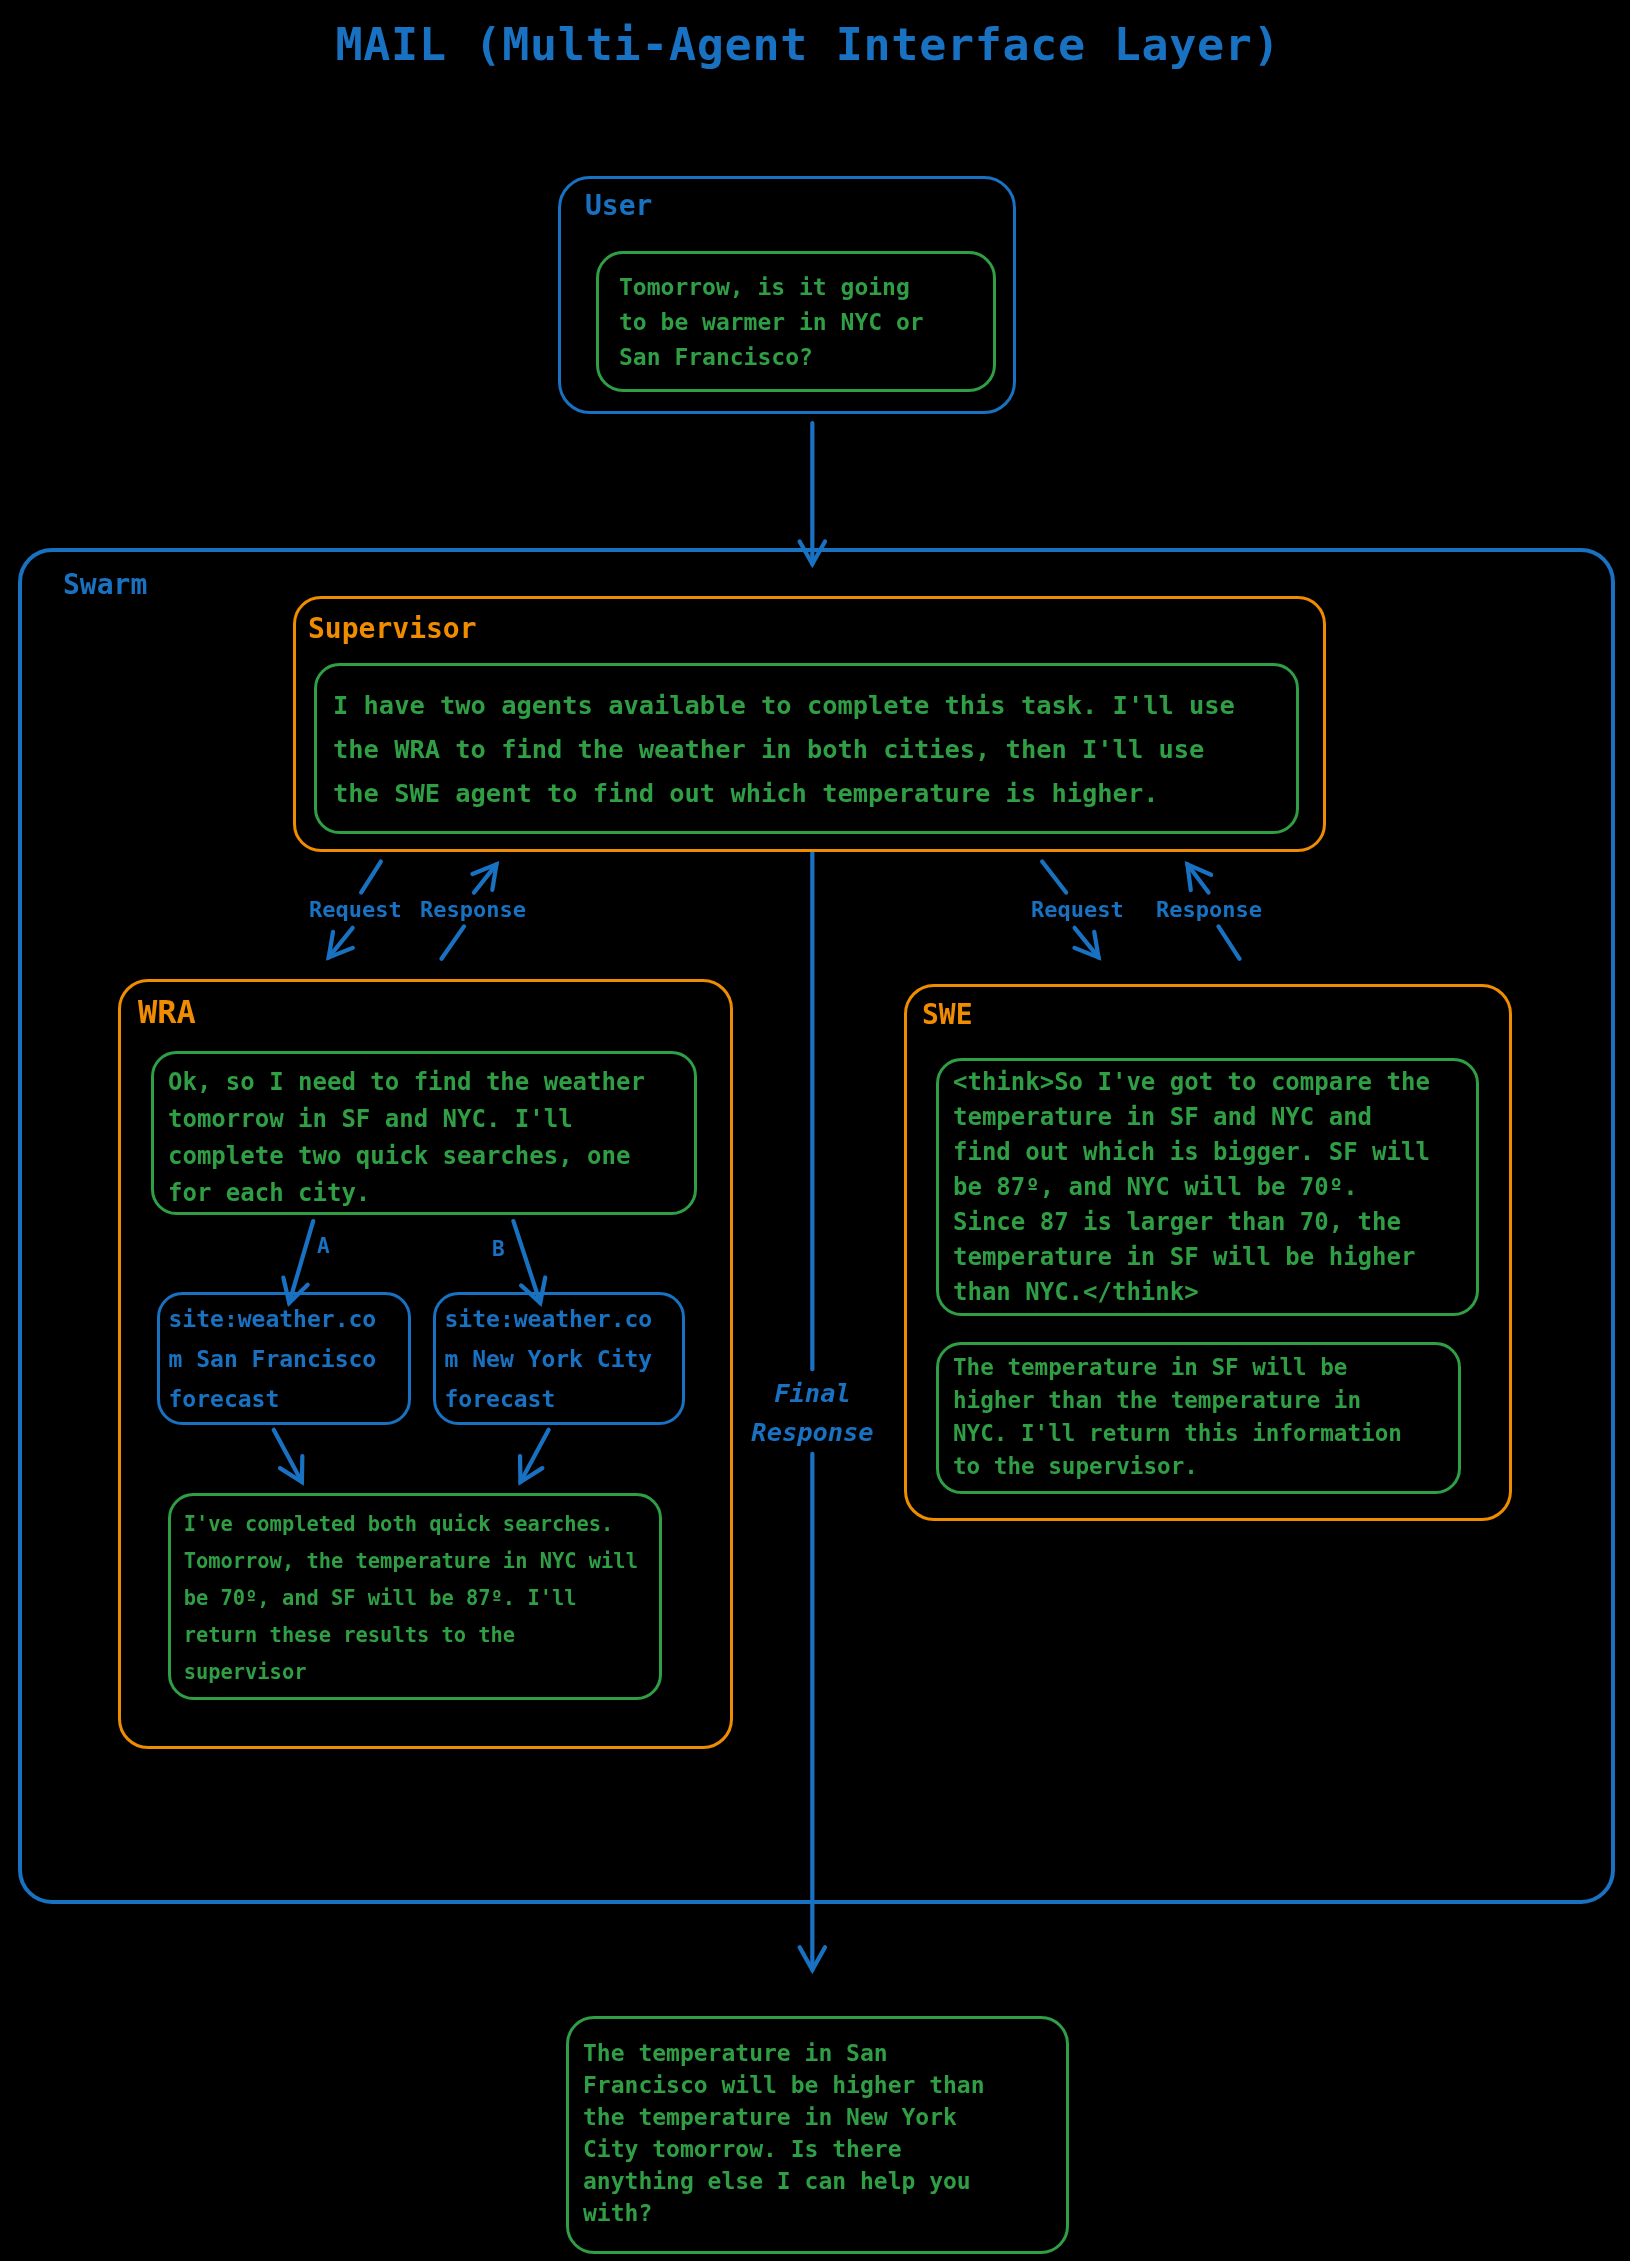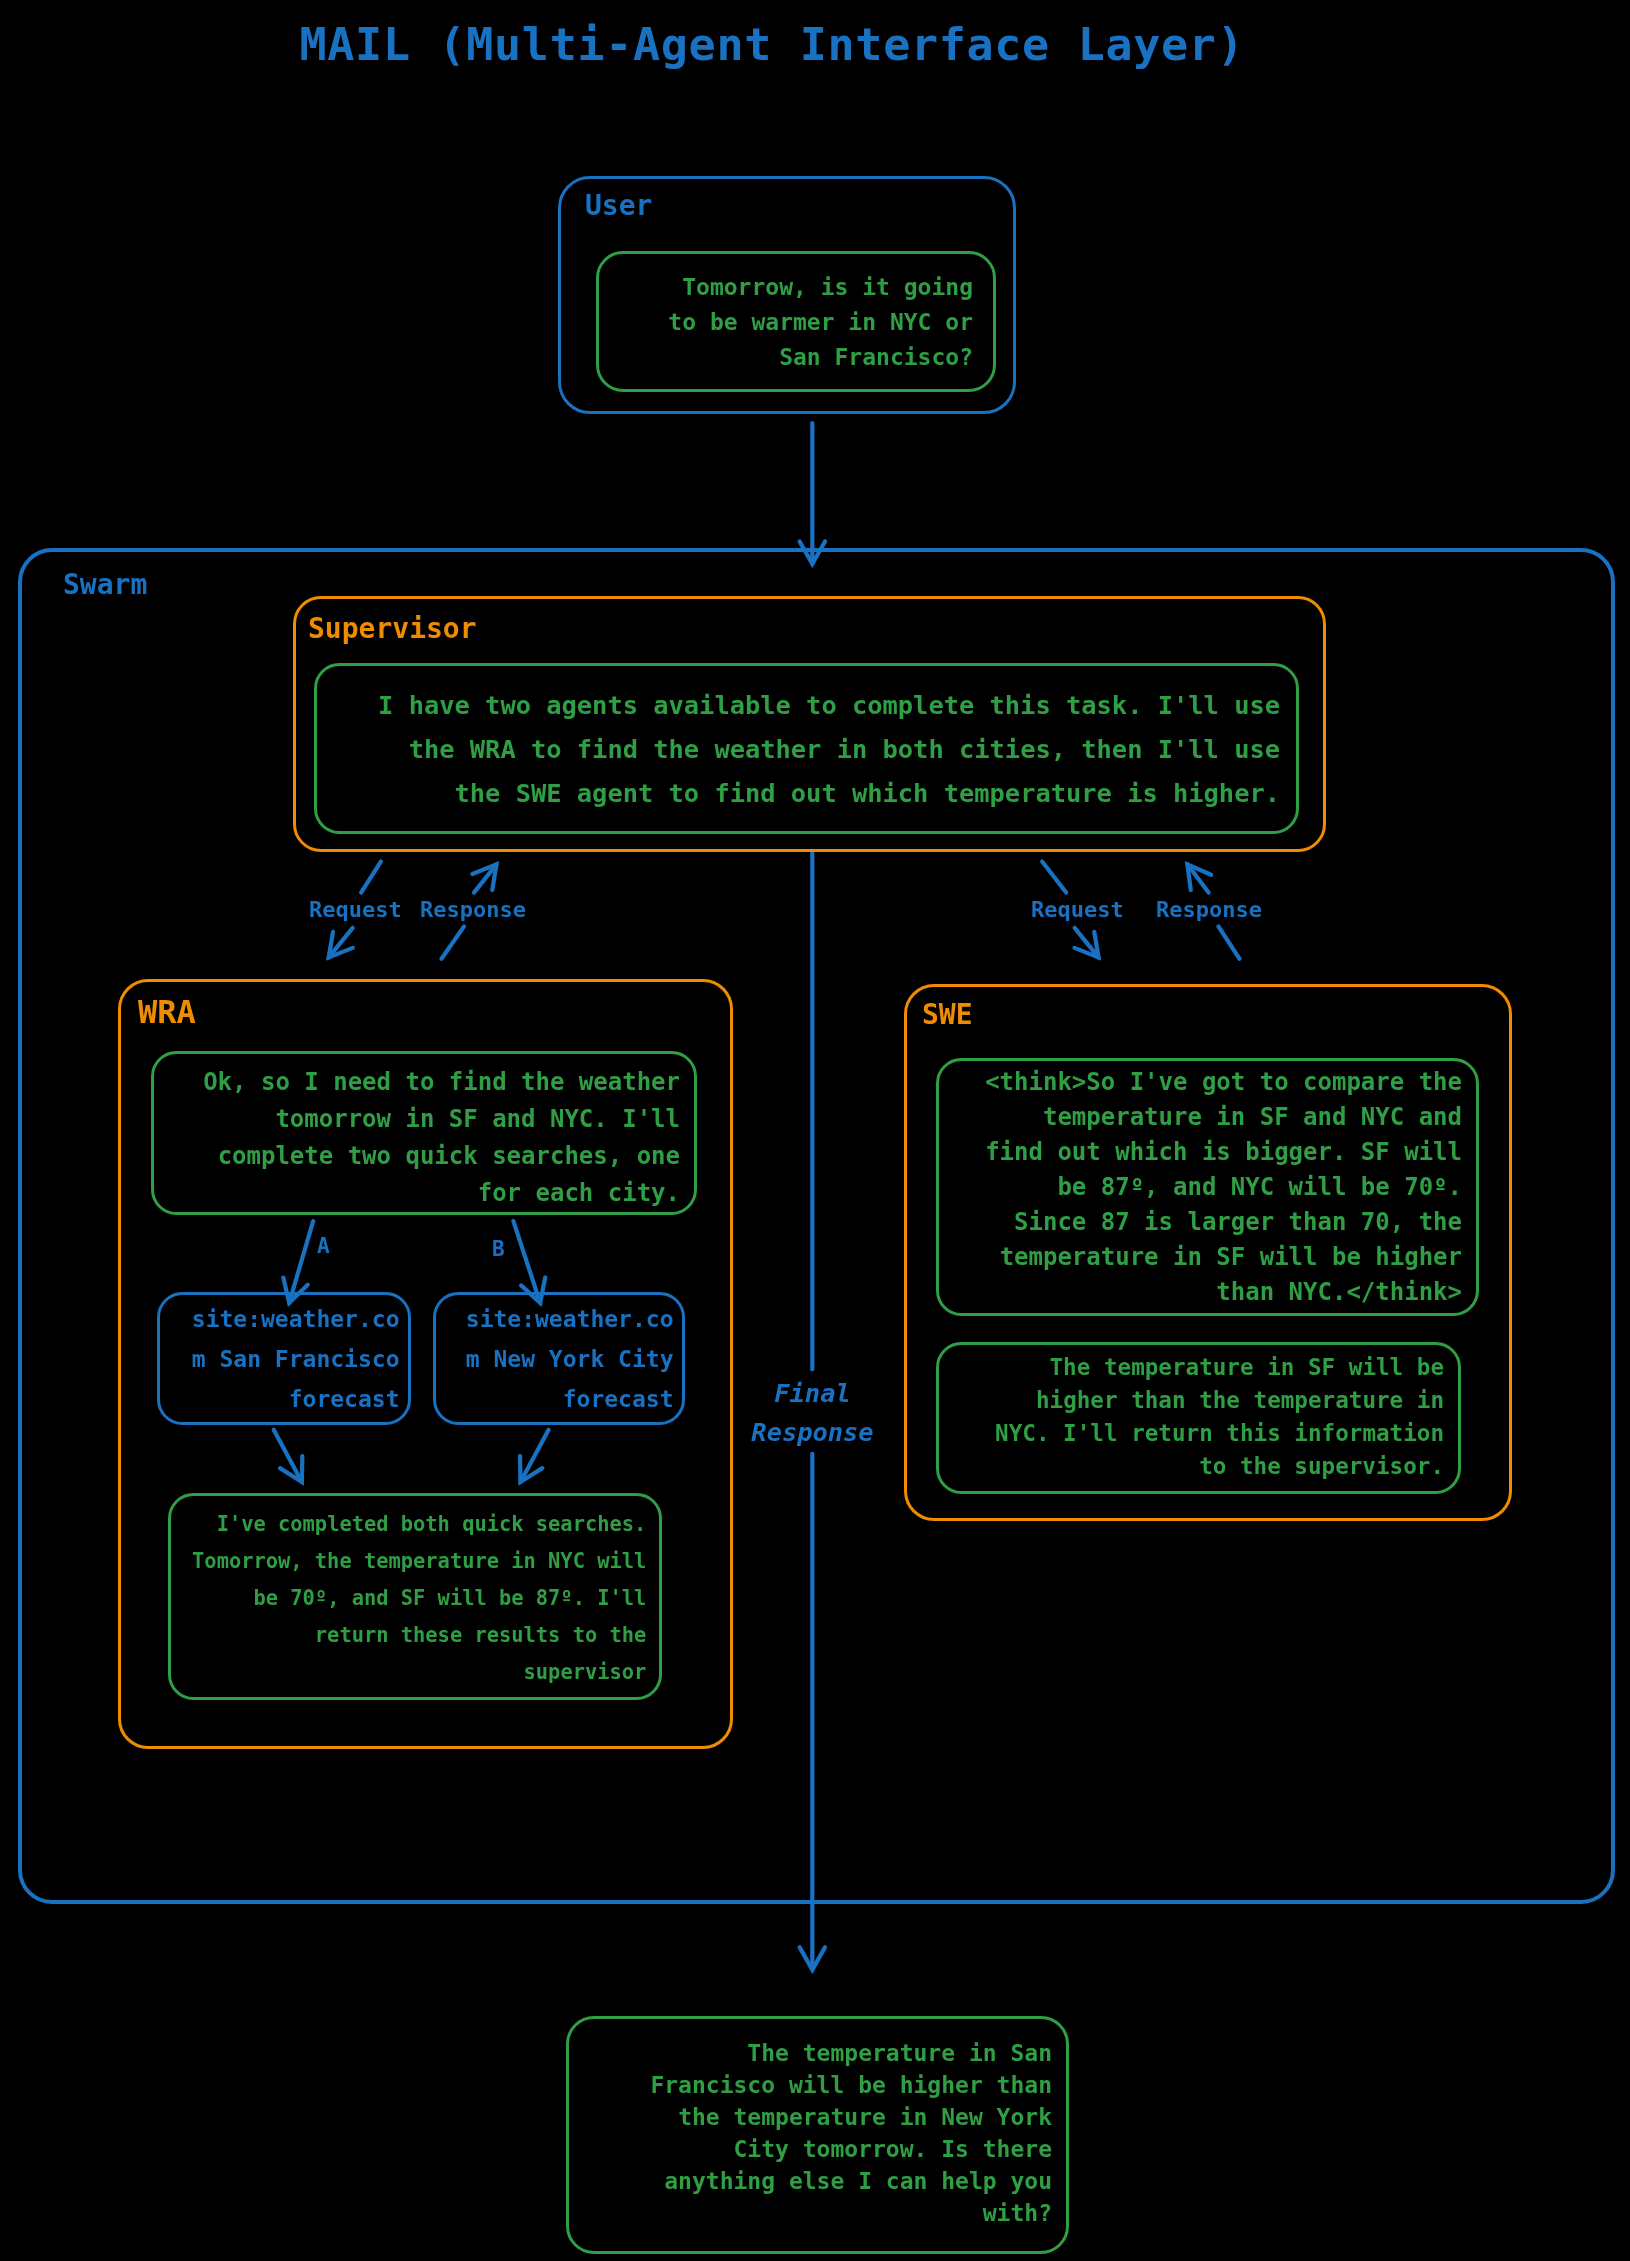--- a/index.html
+++ b/index.html
@@ -1,21 +1,21 @@
 <!DOCTYPE html>
 <html style="font-size:11.3px"><head>
 <meta charset="utf-8">
 <style>
   html,body{margin:0;padding:0;background:#000;}
   #canvas{
     position:relative;width:1631px;height:2261px;background:#000;
     font-family:"DejaVu Sans Mono",monospace;font-weight:bold;overflow:hidden;
   }
-  .abs{position:absolute;}
-  .box{position:absolute;border:3.5px solid;border-radius:30px;box-sizing:border-box;background:transparent;text-align:right;}
+  .abs{position:absolute;margin-left:36px;}
+  .box{position:absolute;border:3.5px solid;border-radius:30px;box-sizing:border-box;background:transparent;}
   .blue{color:#1971c2;border-color:#1971c2;}
   .green{color:#2f9e44;border-color:#2f9e44;}
   .orange{color:#f08c00;border-color:#f08c00;}
   .msg{white-space:pre-line;}
   .lbl{position:absolute;white-space:pre-line;}
   #title{left:0;top:18.3px;width:1544px;text-align:center;font-size:45px;letter-spacing:0.7px;}
   #arrows{position:absolute;left:0;top:0;}
   #arrows line{stroke:#1971c2;stroke-width:6;stroke-linecap:round;}
 
   #user-box{left:558px;top:176px;width:458px;height:238px;border-radius:32px;}

